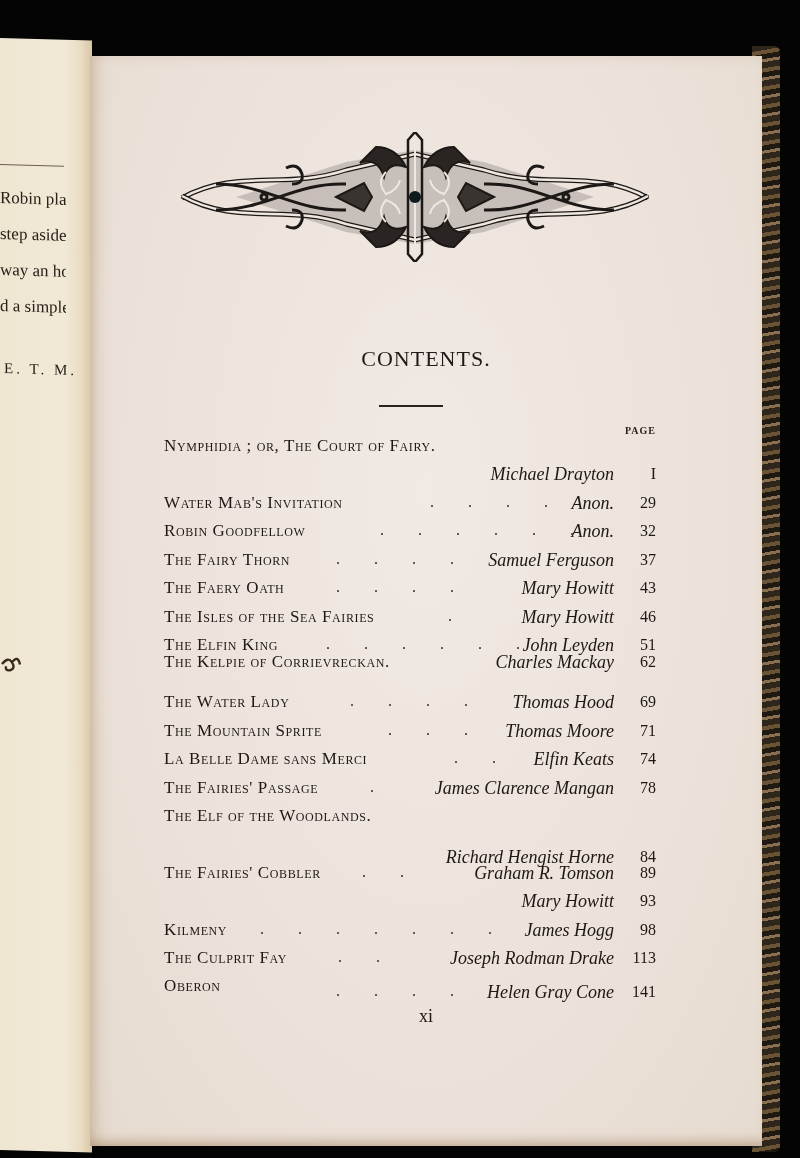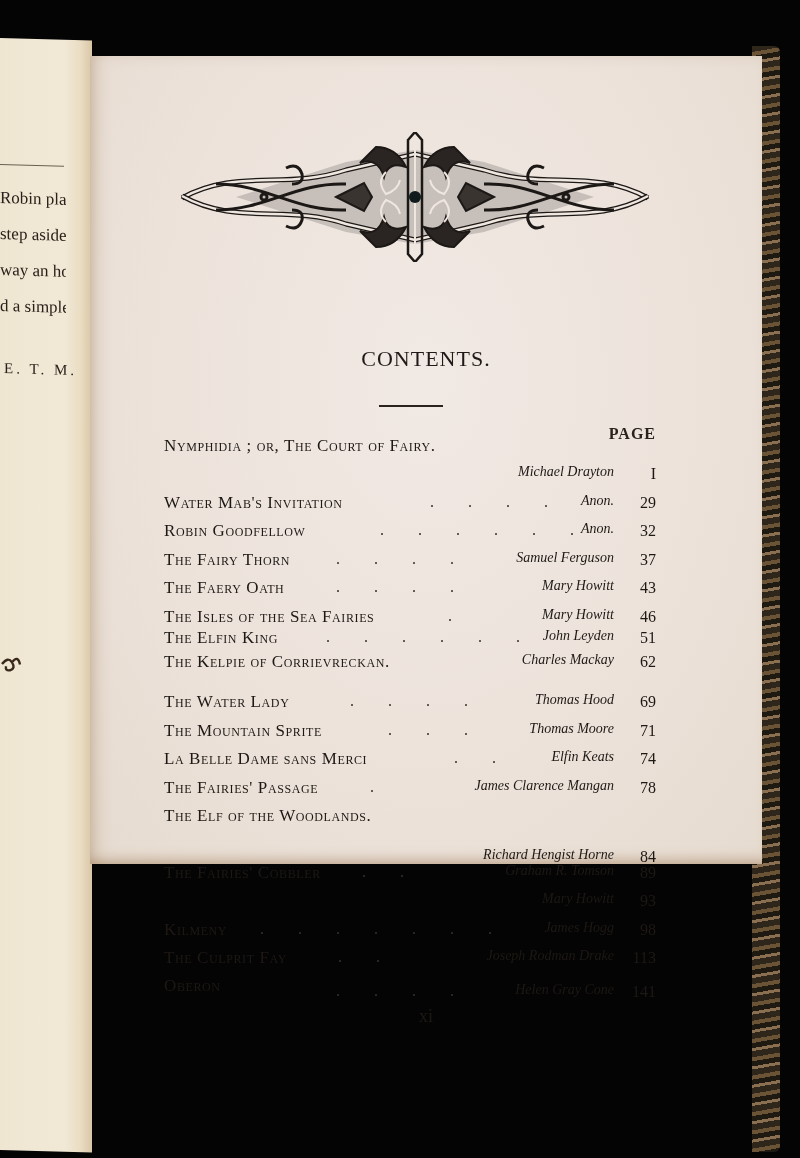--- a/index.html
+++ b/index.html
@@ -29,54 +29,54 @@
   }
   
   .cover-edge {
     position:absolute; left:752px; top:46px; width:28px; height:1106px;
     background:
       repeating-linear-gradient(170deg,#2e261a 0 6px,#6a5435 6px 10px,#1e1a12 10px 15px,#8a7050 15px 18px);
     border-radius:0 6px 6px 0;
   }
   
   .page {
-    position:absolute; left:90px; top:56px; width:672px; height:808px;
+    position:absolute; left:90px; top:56px; width:672px; height:1090px;
     background:
       radial-gradient(ellipse at 50% 40%,#f1e9e4 0%,#ece2da 60%,#e6dbcf 100%);
     box-shadow:inset 10px 0 18px -8px rgba(150,110,70,.45), inset 0 -12px 14px -10px rgba(150,110,70,.5);
   }
   .ornament {
     position:absolute; left:86px; top:76px; width:478px; height:130px;
   }
   .title {
     position:absolute; left:0; width:100%; top:290px; text-align:center;
     font-size:22px; letter-spacing:1px; color:#1f1a17;
   }
   .title-rule {
     position:absolute; left:289px; top:349px; width:64px; height:2px; background:#2a221d;
   }
   .page-hdr {
-    position:absolute; right:106px; top:369px; font-size:16px; letter-spacing:1px;
+    position:absolute; right:106px; top:369px; font-size:10px; letter-spacing:1px;
     font-weight:bold; color:#2a221d;
   }
   .toc { position:absolute; left:74px; top:380px; width:492px; }
   .toc-row {
     position:absolute; left:0; width:492px; height:26px;
     font-size:16px; color:#1d1814; white-space:nowrap;
   }
   .toc-title {
     position:absolute; left:0; top:0; font-variant:small-caps; letter-spacing:.6px;
     font-size:17px;
     text-align:right;
   }
   .toc-dots {
     position:absolute; top:0; color:#3a302a; letter-spacing:15px; font-size:16px;
   }
   .toc-author {
-    position:absolute; right:42px; top:0; font-style:italic; font-size:14px;
+    position:absolute; right:42px; top:0; font-style:italic; font-size:18px;
   }
   .toc-page {
     position:absolute; right:0; top:1px; font-size:16px; width:34px; text-align:right;
   }
   .folio {
     position:absolute; left:0; width:100%; top:950px; text-align:center;
     font-size:18px; color:#1d1814;
   }
 </style>
 </head>
@@ -172,21 +172,21 @@
       <span class="toc-dots" style="left:172px">. . . .</span>
       <span class="toc-author">Mary Howitt</span>
       <span class="toc-page">43</span>
     </div>
     <div class="toc-row" style="top:171px">
       <span class="toc-title">The Isles of the Sea Fairies</span>
       <span class="toc-dots" style="left:284px">.</span>
       <span class="toc-author">Mary Howitt</span>
       <span class="toc-page">46</span>
     </div>
-    <div class="toc-row" style="top:192px">
+    <div class="toc-row" style="top:199px">
       <span class="toc-title">The Elfin King</span>
       <span class="toc-dots" style="left:162px">. . . . . .</span>
       <span class="toc-author">John Leyden</span>
       <span class="toc-page">51</span>
     </div>
     <div class="toc-row" style="top:216px">
       <span class="toc-title">The Kelpie of Corrievreckan.</span>
       <span class="toc-author">Charles Mackay</span>
       <span class="toc-page">62</span>
     </div>

